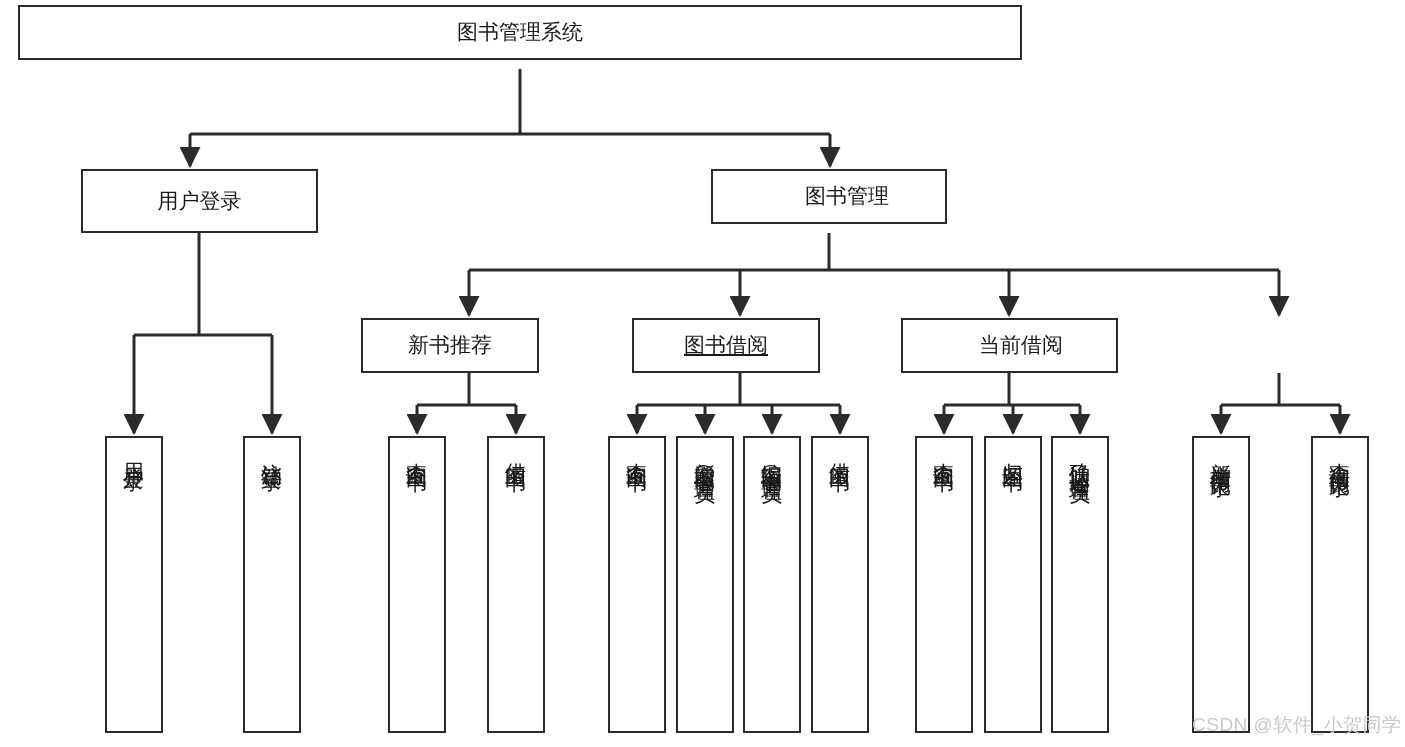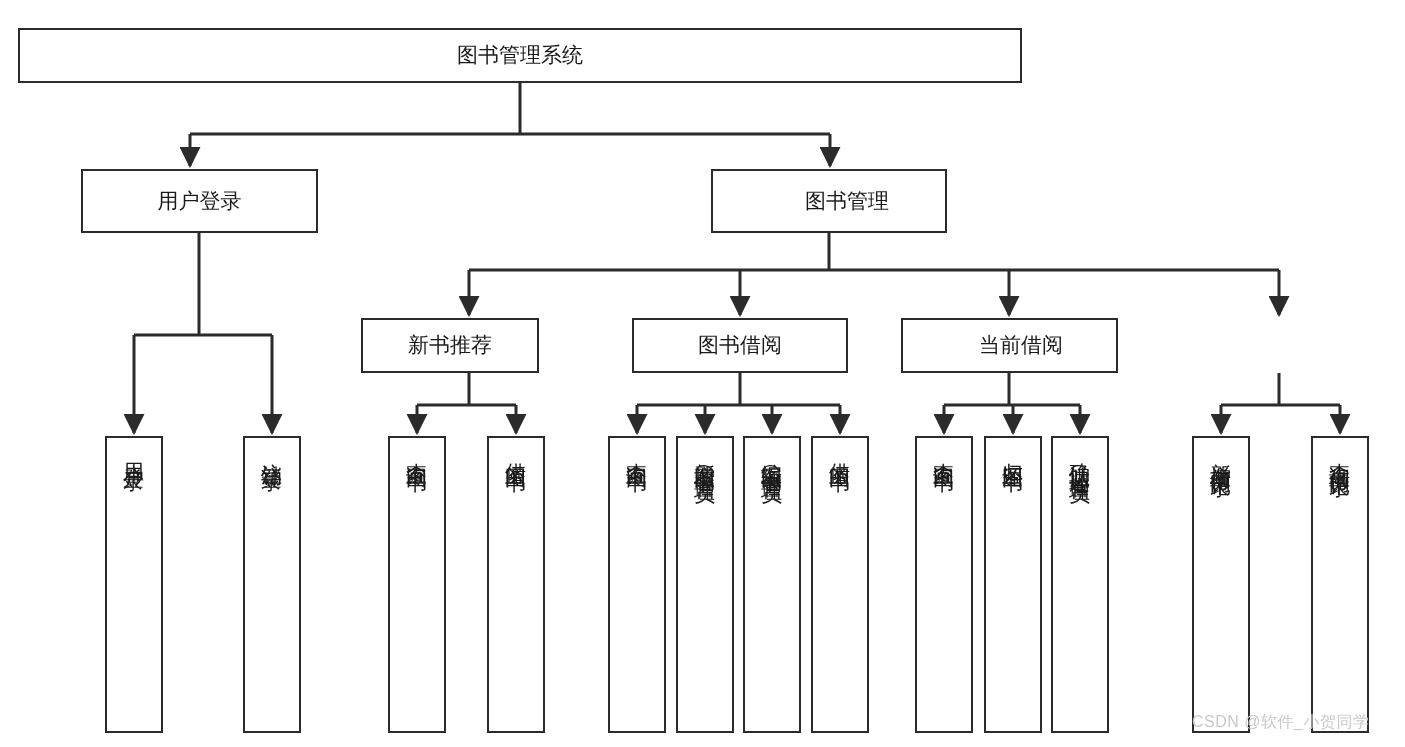--- a/index.html
+++ b/index.html
@@ -59,21 +59,21 @@
     text-orientation: upright;
     font-size: 21px;
     letter-spacing: 3px;
     line-height: 1;
     white-space: nowrap;
   }
   .watermark {
     position: absolute;
     left: 1192px;
     top: 712px;
-    font-size: 16px;
+    font-size: 19px;
     color: #c9c9c9;
     letter-spacing: 0.5px;
     z-index: 5;
     white-space: nowrap;
     pointer-events: none;
   }
 </style>
 </head>
 <body>
 
@@ -122,35 +122,35 @@
       <path d="M 1013 405 L 1013 433" marker-end="url(#arrow)"></path>
       <path d="M 1080 405 L 1080 433" marker-end="url(#arrow)"></path>
 
       <path d="M 1279 373 L 1279 405"></path>
       <path d="M 1221 405 L 1340 405"></path>
       <path d="M 1221 405 L 1221 433" marker-end="url(#arrow)"></path>
       <path d="M 1340 405 L 1340 433" marker-end="url(#arrow)"></path>
     </g>
   </svg>
 
-  <div class="node level-root" style="left:18px; top:28px; width:1004px; height:55px;">
+  <div class="node level-root" style="left:18px; top:5px; width:1004px; height:55px;">
     <span class="node-label">图书管理系统</span>
   </div>
 
   <div class="node level-2" style="left:81px; top:169px; width:237px; height:64px;">
     <span class="node-label">用户登录</span>
   </div>
-  <div class="node level-2" style="left:711px; top:169px; width:236px; height:64px;padding-left:36px;">
+  <div class="node level-2" style="left:711px; top:169px; width:236px; height:55px;padding-left:36px;">
     <span class="node-label">图书管理</span>
   </div>
 
   <div class="node level-3" style="left:361px; top:318px; width:178px; height:55px;">
     <span class="node-label">新书推荐</span>
   </div>
-  <div class="node level-3" style="left:632px; top:318px; width:216px; height:55px;">
+  <div class="node level-3" style="left:632px; top:318px; width:188px; height:55px;text-decoration:underline;">
     <span class="node-label">图书借阅</span>
   </div>
   <div class="node level-3" style="left:901px; top:318px; width:217px; height:55px;padding-left:23px;">
     <span class="node-label">当前借阅</span>
   </div>
 
   <div class="node level-leaf" style="left:105px; top:436px; width:58px; height:297px;">
     <span class="node-label">用户登录</span>
   </div>
   <div class="node level-leaf" style="left:243px; top:436px; width:58px; height:297px;">

